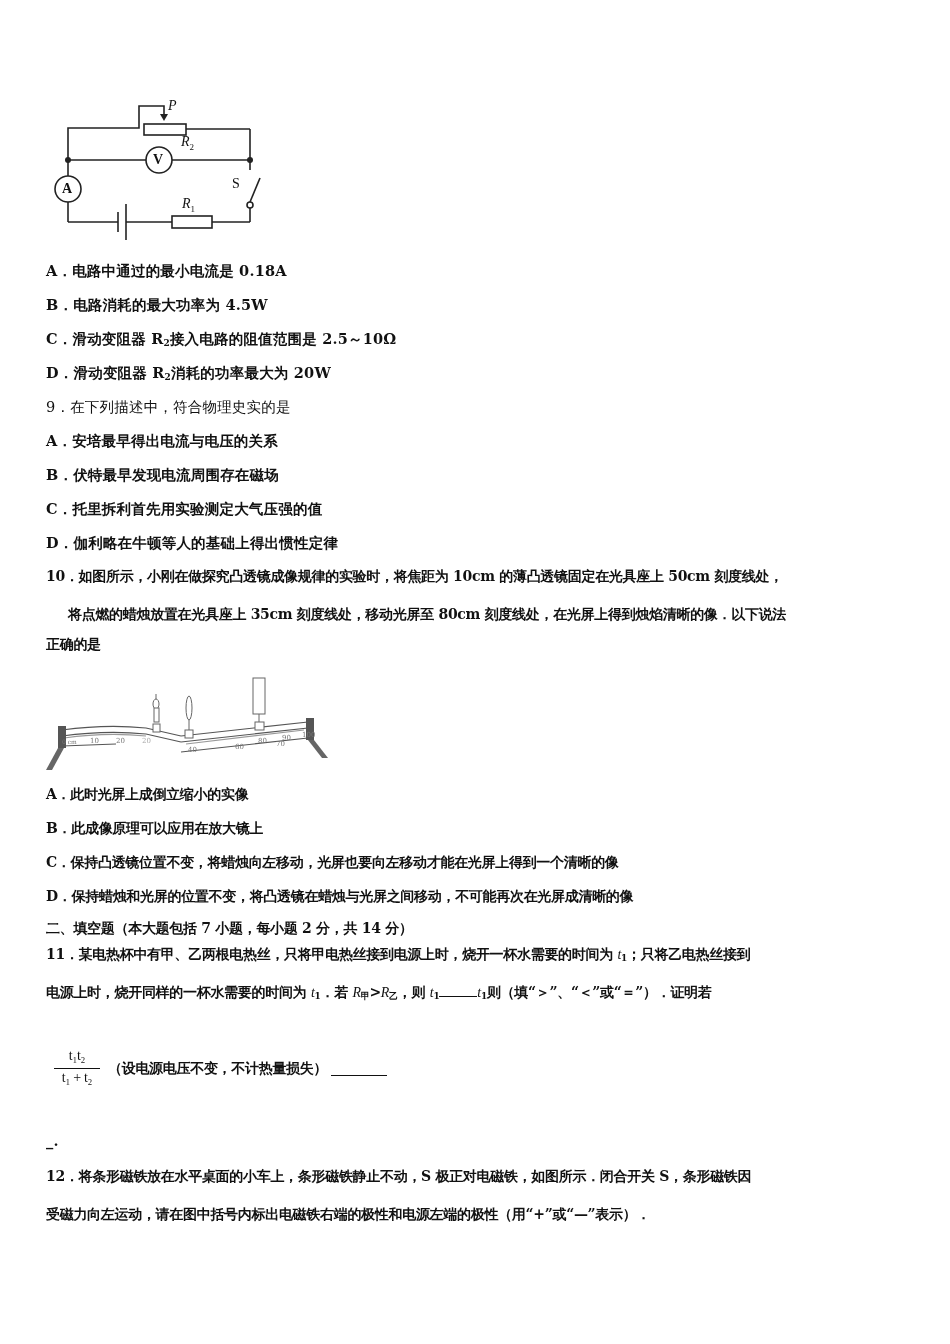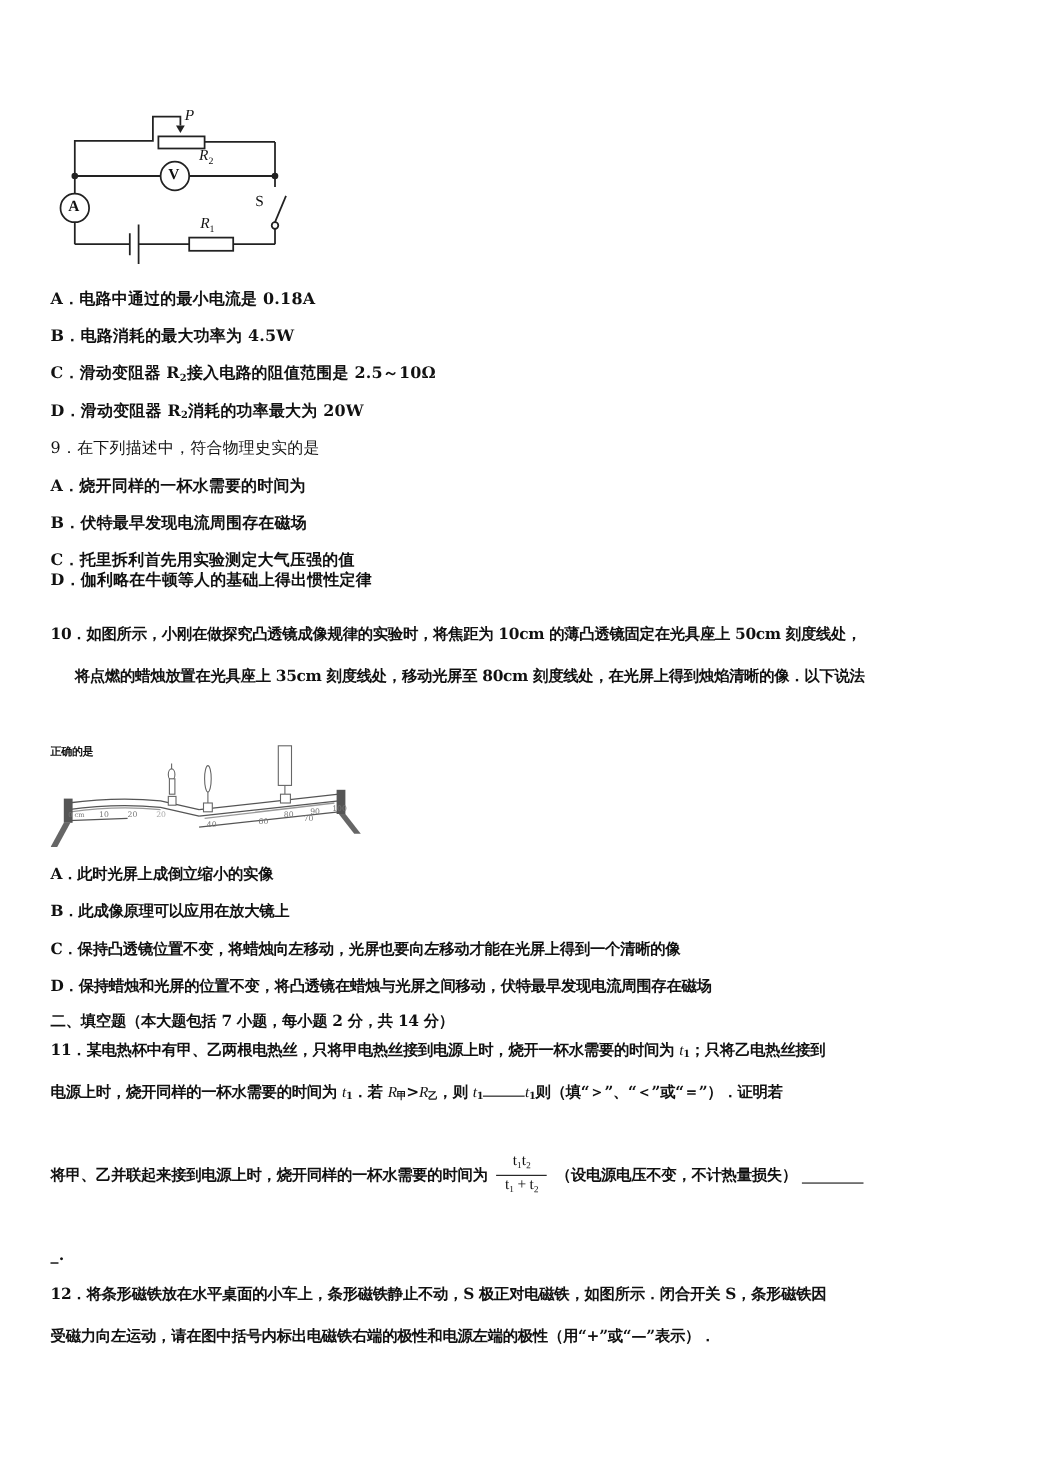--- a/index.html
+++ b/index.html
@@ -62,28 +62,28 @@
   <span style="position:absolute; left:188px; top:80px; font-family:'Liberation Serif',serif; font-size:14px;">S</span>
   <span style="position:absolute; left:138px; top:100px; font-family:'Liberation Serif',serif; font-style:italic; font-size:14px;">R<sub style="font-size:9px; font-style:normal;">1</sub></span>
 </div>
 
 <div class="line" style="top:262px;"><span>A．</span><span>电路中通过的最小电流是 0.18A</span></div>
 <div class="line" style="top:296px;"><span>B．</span><span>电路消耗的最大功率为 4.5W</span></div>
 <div class="line" style="top:330px;"><span>C．</span><span>滑动变阻器 R</span><sub class="s">2</sub><span>接入电路的阻值范围是 2.5～10Ω</span></div>
 <div class="line" style="top:364px;"><span>D．</span><span>滑动变阻器 R</span><sub class="s">2</sub><span>消耗的功率最大为 20W</span></div>
 
 <div class="line" style="top:398px; font-weight:normal;">9．在下列描述中，符合物理史实的是</div>
-<div class="line" style="top:432px;"><span>A．</span><span>烧开同样的一杯水需要的时间为</span></div>
+<div class="line" style="top:432px;"><span>A．</span><span>安培最早得出电流与电压的关系</span></div>
 <div class="line" style="top:466px;"><span>B．</span><span>伏特最早发现电流周围存在磁场</span></div>
 <div class="line" style="top:500px;"><span>C．</span><span>托里拆利首先用实验测定大气压强的值</span></div>
-<div class="line" style="top:518px;text-align:center;"><span>D．</span><span>伽利略在牛顿等人的基础上得出惯性定律</span></div>
+<div class="line" style="top:534px;text-align:center;"><span>D．</span><span>伽利略在牛顿等人的基础上得出惯性定律</span></div>
 
 <div class="line narrow" style="top:568px; font-size:14px;">10．如图所示，小刚在做探究凸透镜成像规律的实验时，将焦距为 10cm 的薄凸透镜固定在光具座上 50cm 刻度线处，</div>
 <div class="line narrow" style="top:606px; font-size:14px;margin-left:22px;">将点燃的蜡烛放置在光具座上 35cm 刻度线处，移动光屏至 80cm 刻度线处，在光屏上得到烛焰清晰的像．以下说法</div>
-<div class="line narrow" style="top:676px; font-size:10px;">正确的是</div>
+<div class="line narrow" style="top:636px; font-size:14px;">正确的是</div>
 
 <div class="fig" style="left:46px; top:672px; width:300px; height:100px;">
   <svg width="300" height="100" viewBox="0 0 300 100" xmlns="http://www.w3.org/2000/svg">
     <g stroke="#555" stroke-width="1.2" fill="none">
 
       <path d="M16,58 Q60,52 100,56 L135,64"></path>
       <path d="M16,64 Q60,58 100,62 L135,70"></path>
       <path d="M16,74 L70,72"></path>
 
       <path d="M135,64 L262,50"></path>
@@ -126,29 +126,29 @@
   <span style="position:absolute; left:165px; top:71px; font-size:7px; color:#777;padding-left:24px;">60</span>
   <span style="position:absolute; left:190px; top:68px; font-size:7px; color:#777;margin-left:40px;">70</span>
   <span style="position:absolute; left:212px; top:65px; font-size:7px; color:#777;">80</span>
   <span style="position:absolute; left:236px; top:62px; font-size:7px; color:#777;">90</span>
   <span style="position:absolute; left:256px; top:59px; font-size:7px; color:#777;">100</span>
 </div>
 
 <div class="line narrow" style="top:786px; font-size:14px;"><span>A．</span><span>此时光屏上成倒立缩小的实像</span></div>
 <div class="line narrow" style="top:820px; font-size:14px;"><span>B．</span><span>此成像原理可以应用在放大镜上</span></div>
 <div class="line narrow" style="top:854px; font-size:14px;"><span>C．</span><span>保持凸透镜位置不变，将蜡烛向左移动，光屏也要向左移动才能在光屏上得到一个清晰的像</span></div>
-<div class="line narrow" style="top:888px; font-size:14px;"><span>D．</span><span>保持蜡烛和光屏的位置不变，将凸透镜在蜡烛与光屏之间移动，伏特最早发现电流周围存在磁场</span></div>
+<div class="line narrow" style="top:888px; font-size:14px;"><span>D．</span><span>保持蜡烛和光屏的位置不变，将凸透镜在蜡烛与光屏之间移动，不可能再次在光屏成清晰的像</span></div>
 
 <div class="line narrow" style="top:920px; font-size:14px;">二、填空题（本大题包括 7 小题，每小题 2 分，共 14 分）</div>
 
 <div class="line narrow" style="top:946px; font-size:14px;">
   <span>11．某电热杯中有甲、乙两根电热丝，只将甲电热丝接到电源上时，烧开一杯水需要的时间为 </span><span class="it">t</span><sub class="s">1</sub><span>；只将乙电热丝接到</span>
 </div>
 <div class="line narrow" style="top:984px; font-size:14px;">
   <span>电源上时，烧开同样的一杯水需要的时间为 </span><span class="it">t</span><sub class="s">1</sub><span>．若 </span><span class="it">R</span><sub class="s">甲</sub><span>&gt;</span><span class="it">R</span><sub class="s">乙</sub><span>，则 </span><span class="it">t</span><sub class="s">1</sub><span class="blank" style="width:38px;"></span><span class="it">t</span><sub class="s">1</sub><span>则（填“＞”、“＜”或“＝”）．证明若</span>
 </div>
 <div class="line narrow" style="top:1048px; font-size:14px;">
-  <span style="vertical-align:middle;">将甲、乙并联起来接到电源上时，烧开同样的一杯水需要的时间为</span><span class="frac"><span class="num">t₁t₂</span><span class="bar"></span><span class="den">t₁ + t₂</span></span><span style="vertical-align:middle;">（设电源电压不变，不计热量损失）</span><span class="blank" style="width:56px; vertical-align:middle; margin-left:4px;"></span>
+  <span class="frac"><span class="num">t₁t₂</span><span class="bar"></span><span class="den">t₁ + t₂</span></span><span style="vertical-align:middle;">（设电源电压不变，不计热量损失）</span><span class="blank" style="width:56px; vertical-align:middle; margin-left:4px;"></span>
 </div>
 <div class="line" style="top:1132px;">_.</div>
 
 <div class="line narrow" style="top:1168px; font-size:14px;">12．将条形磁铁放在水平桌面的小车上，条形磁铁静止不动，S 极正对电磁铁，如图所示．闭合开关 S，条形磁铁因</div>
 <div class="line narrow" style="top:1206px; font-size:14px;">受磁力向左运动，请在图中括号内标出电磁铁右端的极性和电源左端的极性（用“+”或“—”表示）．</div>
 
 </body></html>

